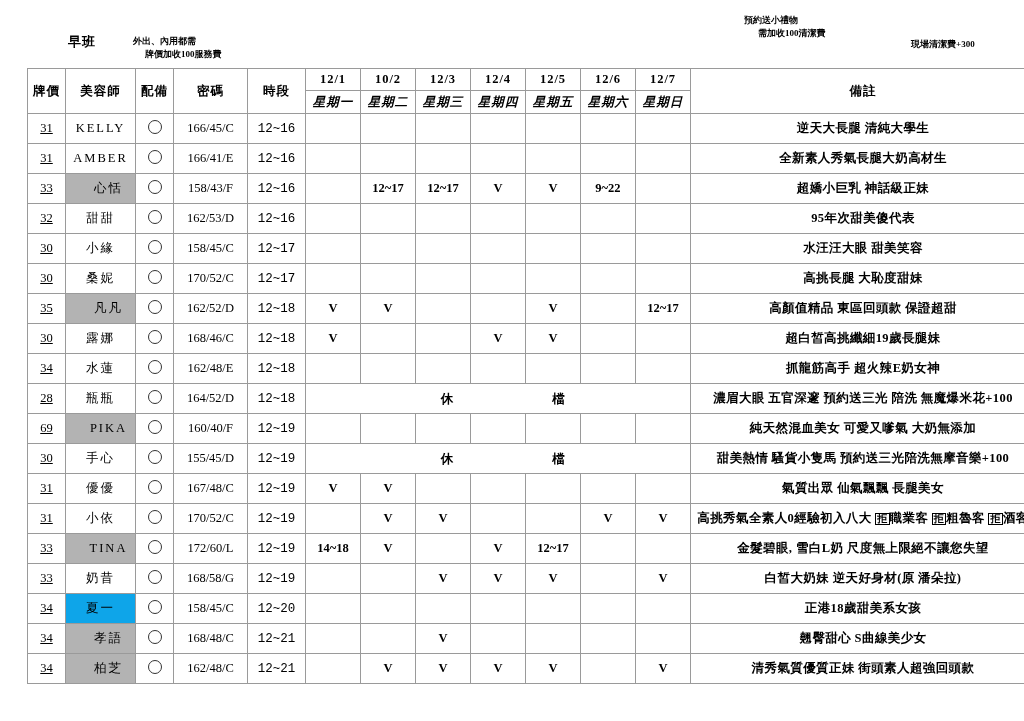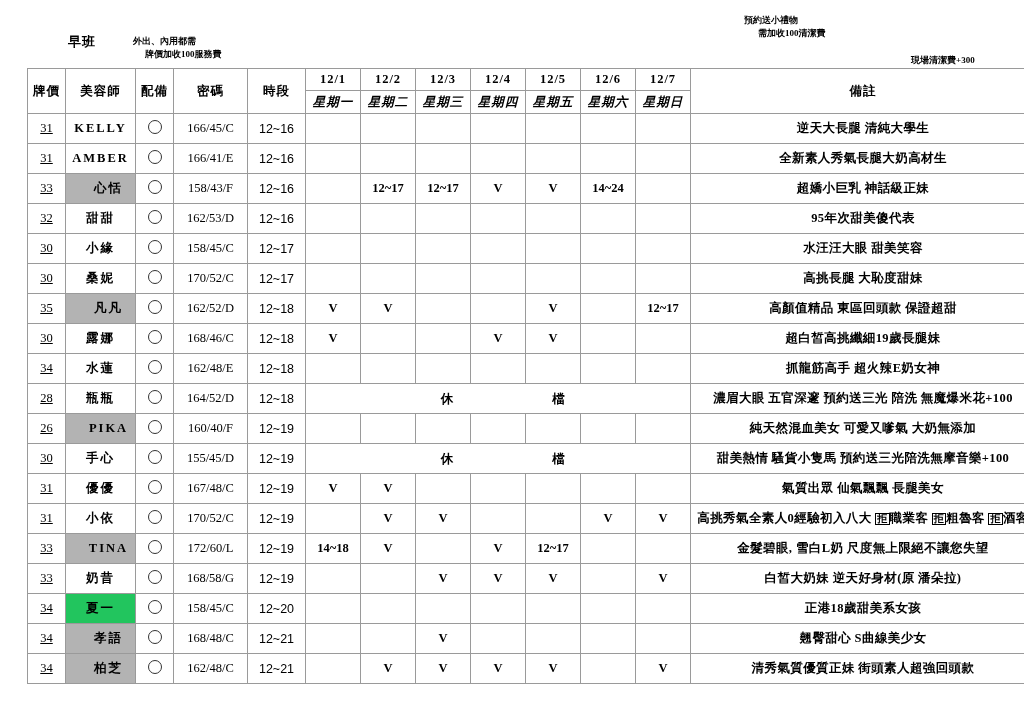--- a/index.html
+++ b/index.html
@@ -36,21 +36,21 @@
     font-size:23px;font-weight:bold;letter-spacing:2px;
     white-space:nowrap;
   }
   .b-note-right{
     position:absolute;left:744px;top:14px;
     font-size:9px;font-weight:bold;line-height:1.45;
     white-space:nowrap;
   }
   .b-note-right .l2{padding-left:14px;display:block;text-align:right;}
   .b-clean{
-    position:absolute;left:911px;top:54px;
+    position:absolute;left:911px;top:38px;
     font-size:9px;font-weight:bold;white-space:nowrap;
   }
 
   
   .wrap{position:absolute;left:27px;top:68px;width:968px;}
   table.sched{
     border-collapse:collapse;
     table-layout:fixed;
     width:968px;
     background:#fff;
@@ -75,25 +75,25 @@
   thead th.spanhdr{height:43px;}
   .col-price{width:38px;}
   .col-name{width:70px;}
   .col-equip{width:38px;}
   .col-code{width:74px;}
   .col-time{width:58px;}
   .col-day{width:55px;}
   .col-remark{width:345px;}
 
   td.price{font-size:13px;font-family:"Liberation Serif",serif;text-decoration:underline;}
-  td.name{font-size:13px;font-weight:bold;letter-spacing:2px;margin-left:24px;}
+  td.name{font-size:13px;font-weight:normal;letter-spacing:2px;margin-left:24px;}
   td.name.hl-dark{background:#b3b3b3;padding-left:16px;}
-  td.name.hl-light{background:#22c55e;}
+  td.name.hl-light{background:#0ea5e9;}
   td.code{font-size:12.5px;font-family:"Liberation Serif",serif;letter-spacing:0;}
-  td.time{font-size:12.5px;font-family:Liberation Sans, sans-serif;}
+  td.time{font-size:12.5px;font-family:Liberation Mono, monospace;}
   td.day{font-size:12px;font-weight:bold;font-family:"Liberation Serif",serif;}
   td.day.vmark{font-size:12.5px;font-weight:bold;}
   td.remark{
     text-align:left;padding-left:7px;
     font-size:11px;font-weight:bold;letter-spacing:0.4px;
   }
   td.closed{
     position:relative;font-weight:bold;font-size:12.5px;letter-spacing:2px;
   }
   td.closed .ct{position:absolute;top:50%;transform:translate(-50%,-50%);}
@@ -147,21 +147,21 @@
         <col class="col-remark">
       </colgroup>
       <thead>
         <tr>
           <th class="spanhdr" rowspan="2">牌價</th>
           <th class="spanhdr" rowspan="2">美容師</th>
           <th class="spanhdr" rowspan="2">配備</th>
           <th class="spanhdr" rowspan="2">密碼</th>
           <th class="spanhdr" rowspan="2">時段</th>
           <th class="d-date">12/1</th>
-          <th class="d-date">12/2</th>
+          <th class="d-date">10/2</th>
           <th class="d-date">12/3</th>
           <th class="d-date">12/4</th>
           <th class="d-date">12/5</th>
           <th class="d-date">12/6</th>
           <th class="d-date">12/7</th>
           <th class="spanhdr" rowspan="2">備註</th>
         </tr>
         <tr>
           <th class="d-day">星期一</th>
           <th class="d-day">星期二</th>
@@ -207,21 +207,21 @@
             <td class="price">33</td>
             <td class="name hl-dark">心恬</td>
             <td><span class="equip-circle"></span></td>
             <td class="code">158/43/F</td>
             <td class="time">12~16</td>
             <td class="day"></td>
             <td class="day">12~17</td>
             <td class="day">12~17</td>
             <td class="day vmark">V</td>
             <td class="day vmark">V</td>
-            <td class="day">14~24</td>
+            <td class="day">9~22</td>
             <td class="day"></td>
             <td class="remark">超嬌小巨乳  神話級正妹</td>
           </tr>
           <tr>
             <td class="price">32</td>
             <td class="name">甜甜</td>
             <td><span class="equip-circle"></span></td>
             <td class="code">162/53/D</td>
             <td class="time">12~16</td>
             <td class="day"></td>
@@ -314,21 +314,21 @@
             <td><span class="equip-circle"></span></td>
             <td class="code">164/52/D</td>
             <td class="time">12~18</td>
             <td colspan="7" class="closed">
               <span class="ct" style="left: 37%;">休</span>
               <span class="ct" style="left: 66%;">檔</span>
             </td>
             <td class="remark">濃眉大眼  五官深邃  預約送三光  陪洗  無魔爆米花+100</td>
           </tr>
           <tr>
-            <td class="price">26</td>
+            <td class="price">69</td>
             <td class="name hl-dark">PIKA</td>
             <td><span class="equip-circle"></span></td>
             <td class="code">160/40/F</td>
             <td class="time">12~19</td>
             <td class="day"></td>
             <td class="day"></td>
             <td class="day"></td>
             <td class="day"></td>
             <td class="day"></td>
             <td class="day"></td>

